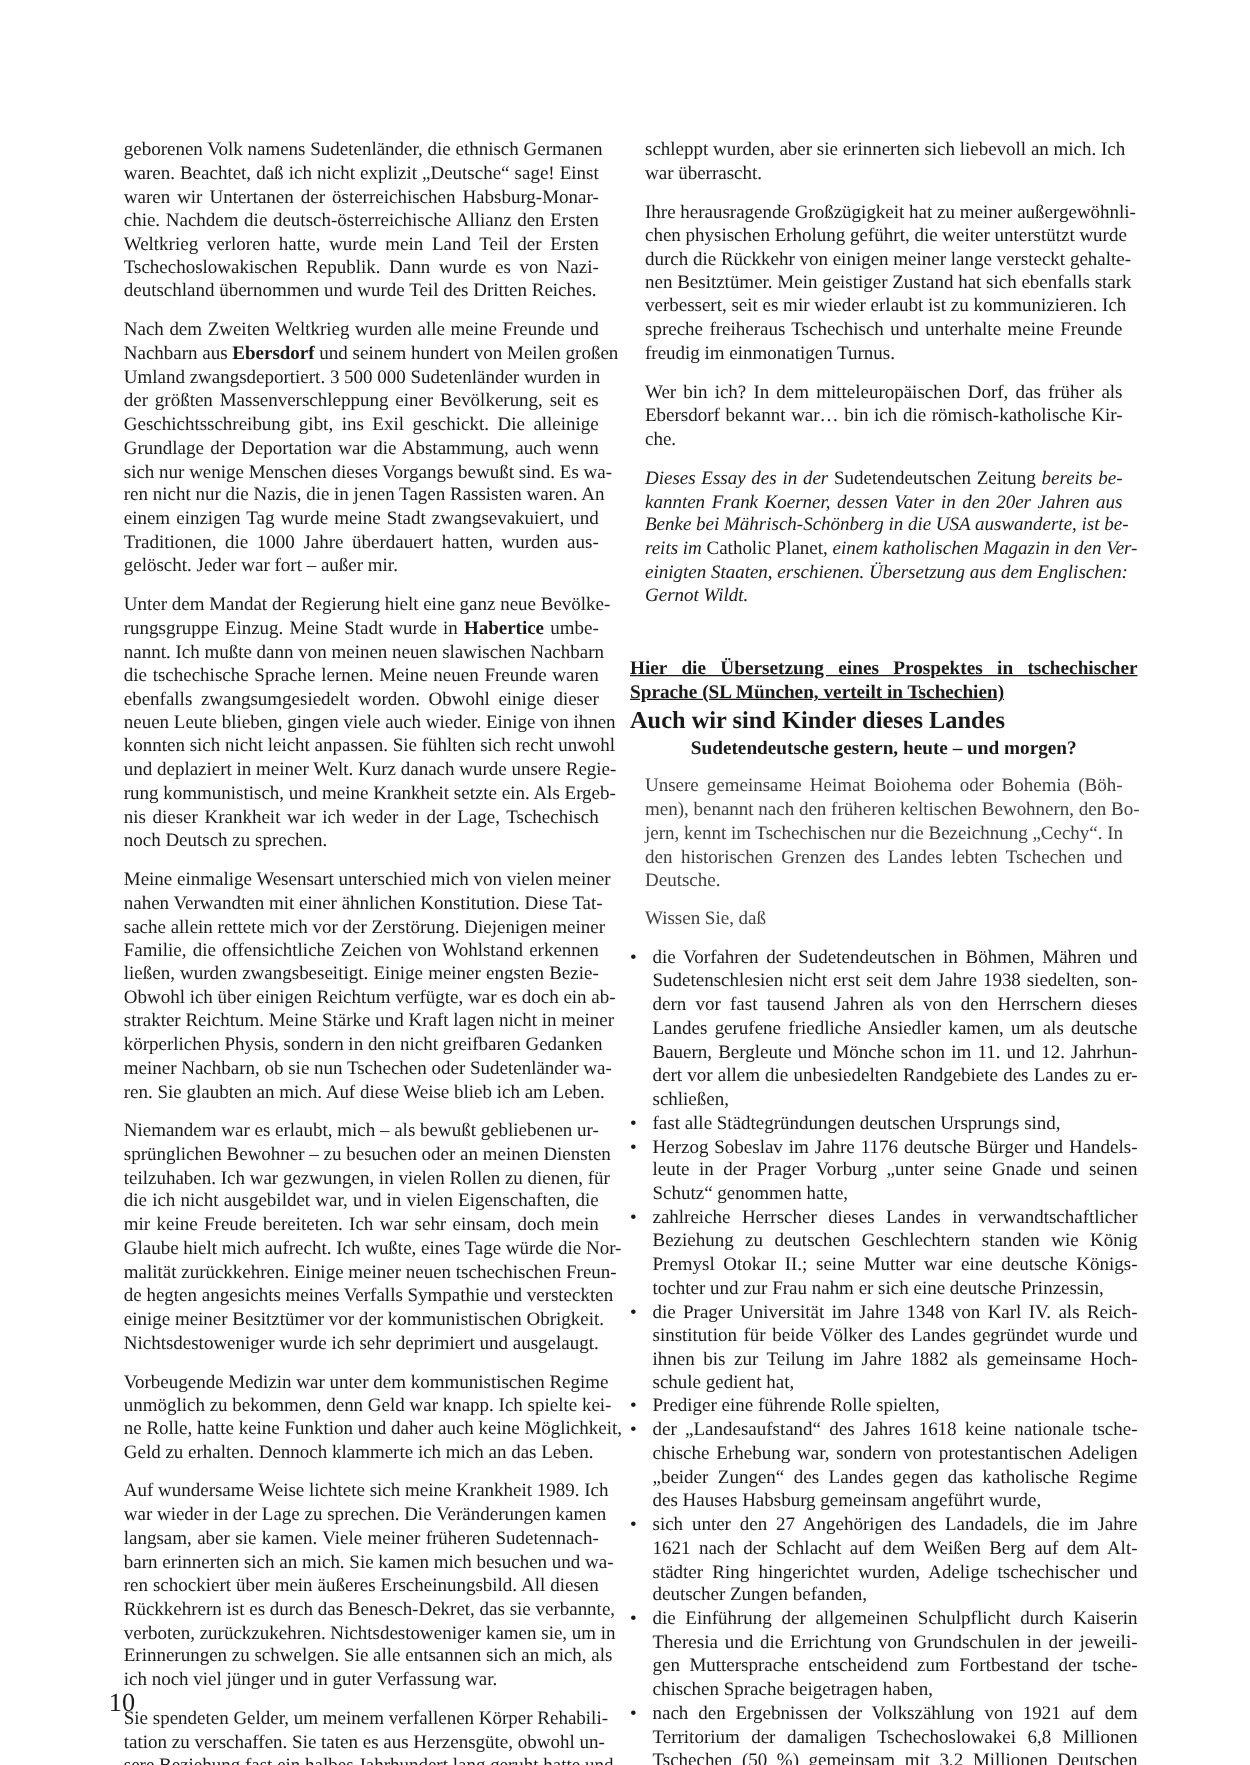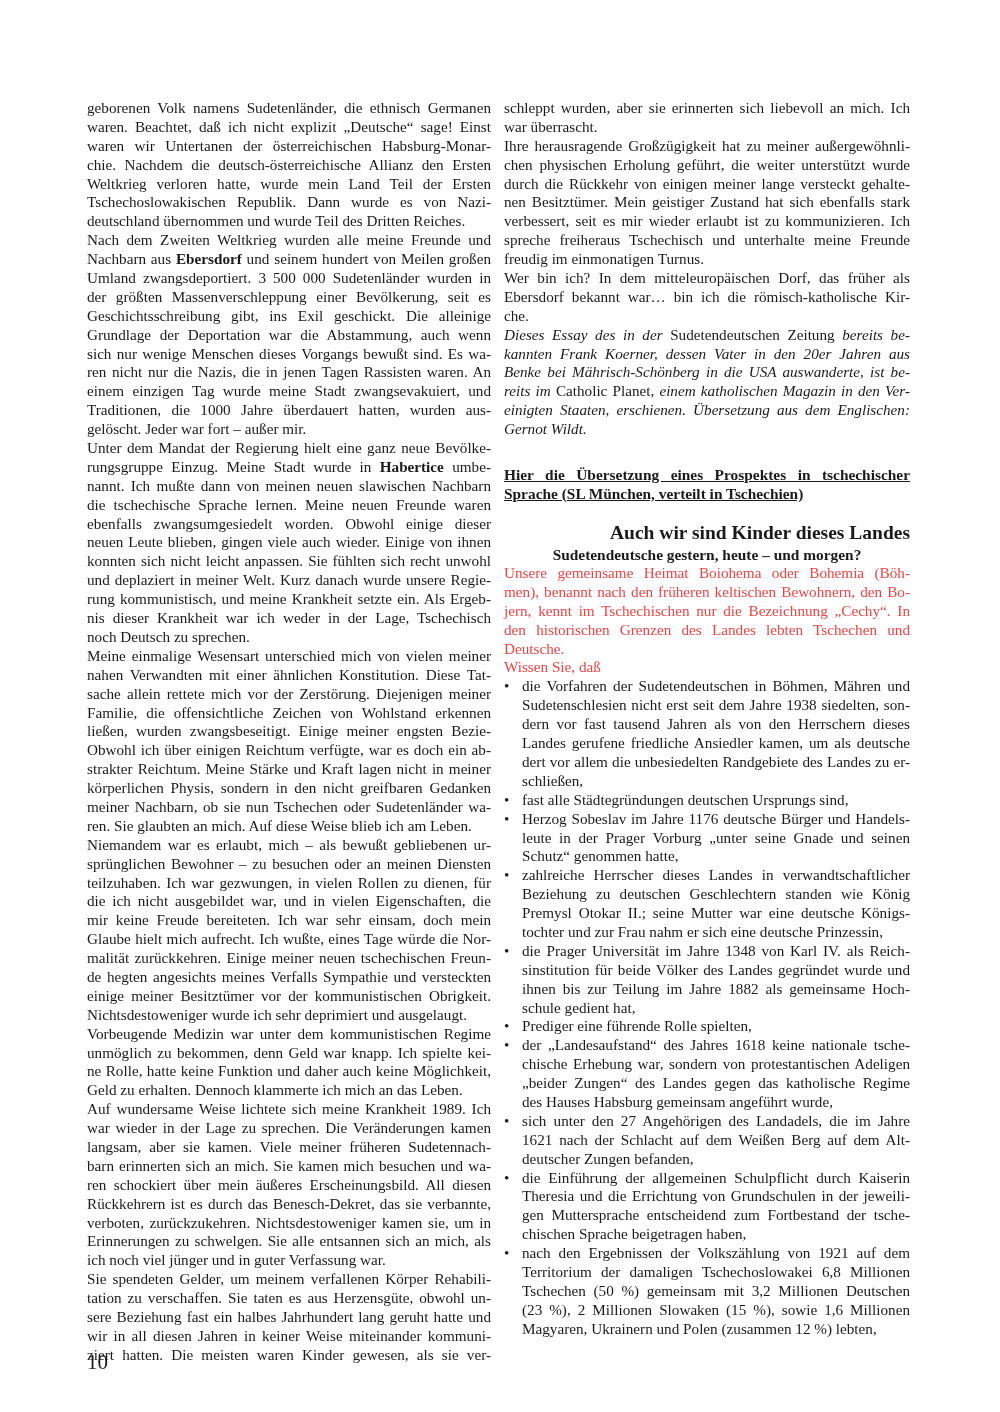--- a/index.html
+++ b/index.html
@@ -9,40 +9,40 @@
     color: #1a1a1a;
   }
   .col {
     position: absolute; top: 99px;
     font-size: 15.2px; line-height: 18.9px;
   }
   #col-left { left: 87px; width: 404px; }
   #col-right { left: 504px; width: 406px; }
   .line { display: block; white-space: nowrap; text-align: justify; text-align-last: justify; height: 18.9px; }
   .line.last { text-align-last: left; }
-  .para-block { margin: 0; }
+  .para-block { margin: 12px; }
   .it { font-style: italic; }
   .b { font-weight: bold; }
   .spacer { height: 26px; }
   .h-sub {
     font-weight: bold; font-size: 15.4px; line-height: 19px; text-decoration: underline;
   }
   .h-title {
-    font-weight: bold; font-size: 19.5px; line-height: 24px; text-align: right;
-    margin-top: 18px;
+    font-weight: bold; font-size: 19.5px; line-height: 24px; text-align: left;
+    margin-top: 2px;
   }
   .h-sub2 {
     font-weight: bold; font-size: 15.4px; line-height: 19px; text-align: center;
   }
   .bullet-item { position: relative; padding-left: 18px; }
   .bullet-item .dot { position: absolute; left: 0; top: 0; }
   .page-number {
     position: absolute; left: 87px; top: 1350px; font-size: 21px;
   }
-  .gray { color: #ef4444; }
+  .gray { color: #404040; }
 </style>
 </head>
 <body>
 
 <div id="col-left" class="col">
     <div class="para-block">
       <span class="line">geborenen Volk namens Sudetenländer, die ethnisch Germanen</span>
       <span class="line">waren. Beachtet, daß ich nicht explizit „Deutsche“ sage! Einst</span>
       <span class="line">waren wir Untertanen der österreichischen Habsburg-Monar-</span>
       <span class="line">chie. Nachdem die deutsch-österreichische Allianz den Ersten</span>
@@ -169,20 +169,21 @@
     <div class="para-block gray">
       <span class="line last">Wissen Sie, daß</span>
     </div>
     <div>
       <div class="bullet-item">
         <span class="dot">•</span>
         <span class="line">die Vorfahren der Sudetendeutschen in Böhmen, Mähren und</span>
         <span class="line">Sudetenschlesien nicht erst seit dem Jahre 1938 siedelten, son-</span>
         <span class="line">dern vor fast tausend Jahren als von den Herrschern dieses</span>
         <span class="line">Landes gerufene friedliche Ansiedler kamen, um als deutsche</span>
+        <span class="line">Bauern, Bergleute und Mönche schon im 11. und 12. Jahrhun-</span>
         <span class="line">dert vor allem die unbesiedelten Randgebiete des Landes zu er-</span>
         <span class="line last">schließen,</span>
       </div>
       <div class="bullet-item">
         <span class="dot">•</span>
         <span class="line last">fast alle Städtegründungen deutschen Ursprungs sind,</span>
       </div>
       <div class="bullet-item">
         <span class="dot">•</span>
         <span class="line">Herzog Sobeslav im Jahre 1176 deutsche Bürger und Handels-</span>
@@ -211,20 +212,21 @@
         <span class="dot">•</span>
         <span class="line">der „Landesaufstand“ des Jahres 1618 keine nationale tsche-</span>
         <span class="line">chische Erhebung war, sondern von protestantischen Adeligen</span>
         <span class="line">„beider Zungen“ des Landes gegen das katholische Regime</span>
         <span class="line last">des Hauses Habsburg gemeinsam angeführt wurde,</span>
       </div>
       <div class="bullet-item">
         <span class="dot">•</span>
         <span class="line">sich unter den 27 Angehörigen des Landadels, die im Jahre</span>
         <span class="line">1621 nach der Schlacht auf dem Weißen Berg auf dem Alt-</span>
+        <span class="line">städter Ring hingerichtet wurden, Adelige tschechischer und</span>
         <span class="line last">deutscher Zungen befanden,</span>
       </div>
       <div class="bullet-item">
         <span class="dot">•</span>
         <span class="line">die Einführung der allgemeinen Schulpflicht durch Kaiserin</span>
         <span class="line">Theresia und die Errichtung von Grundschulen in der jeweili-</span>
         <span class="line">gen Muttersprache entscheidend zum Fortbestand der tsche-</span>
         <span class="line last">chischen Sprache beigetragen haben,</span>
       </div>
       <div class="bullet-item">

